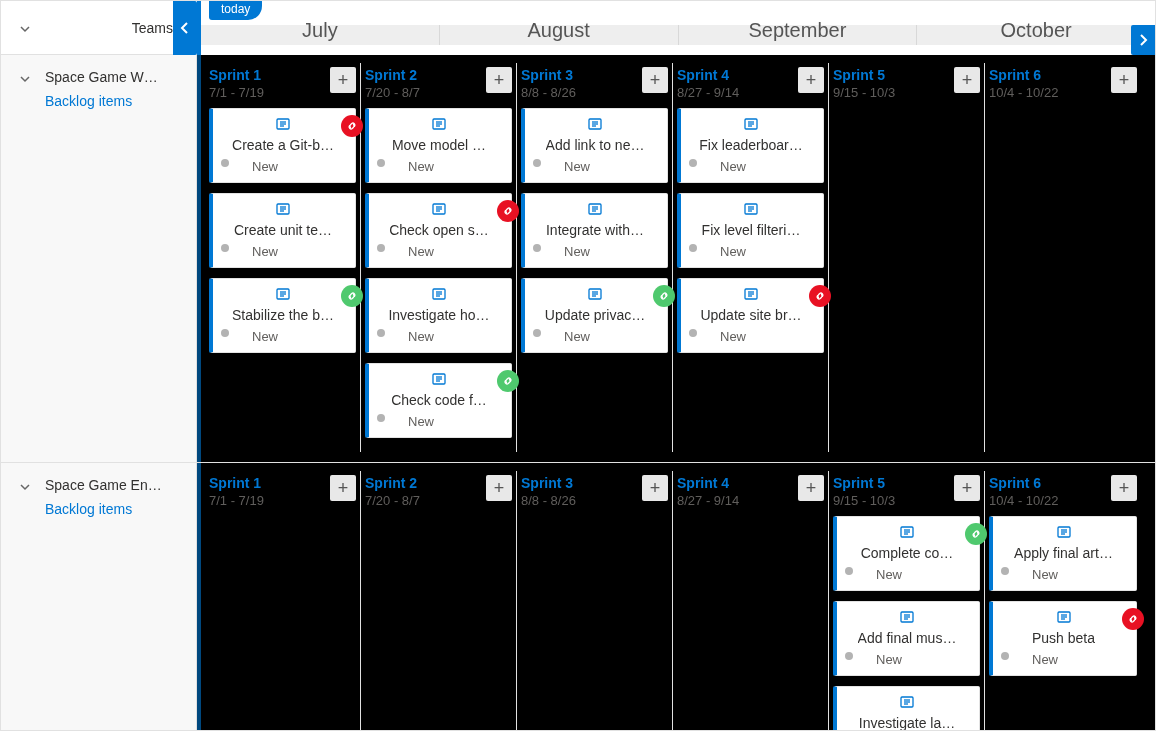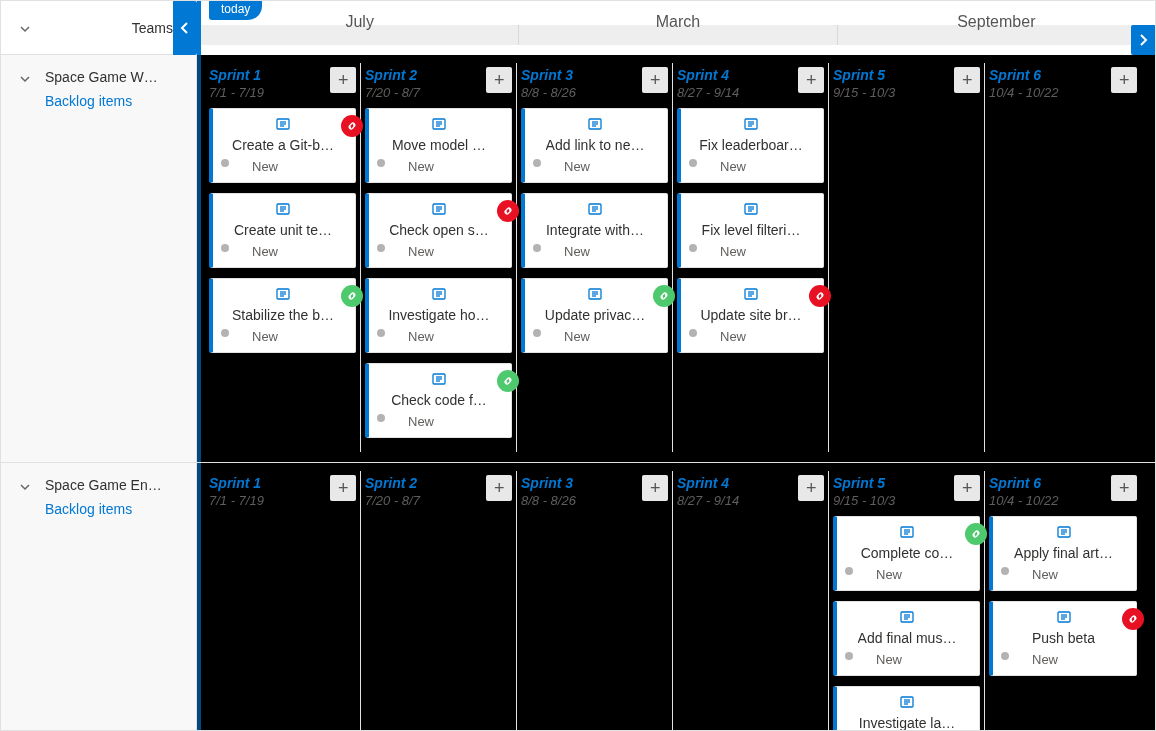--- a/index.html
+++ b/index.html
@@ -94,22 +94,22 @@
     display: flex;
     position: relative;
   }
   .month {
     flex: 1;
     background: var(--header-bg);
     border-left: 1px solid #d8d8d8;
     display: flex;
     align-items: flex-end;
     justify-content: center;
-    padding-bottom: 14px;
-    font-size: 16px;
+    padding-bottom: 3px;
+    font-size: 20px;
     color: #555;
     height: 20px;
     margin-top: 24px;
     position: relative;
   }
   .month:first-child { border-left: none; }
 
   .timeline-header .nav-btn.right {
     position: absolute;
     right: 0; top: 24px;
@@ -174,21 +174,20 @@
     padding: 4px 4px 4px 4px;
     border-right: 1px solid var(--border);
   }
   .sprint-col:last-child { border-right: none; }
 
   .sprint-head {
     display: flex;
     align-items: flex-start;
     justify-content: space-between;
     margin-bottom: 8px;
-    font-style: italic;
   }
   .sprint-title {
     color: var(--link-blue);
     font-weight: 600;
     font-size: 14px;
     cursor: pointer;
   }
   .sprint-dates {
     color: var(--muted);
     font-size: 13px;
@@ -286,22 +285,23 @@
           </svg>
       </div>
     </div>
 
     <div class="today-marker-col">
       <div class="today-pill">today</div>
     </div>
 
     <div class="months">
       <div class="month">July</div>
-      <div class="month">March</div>
+      <div class="month">August</div>
       <div class="month">September</div>
+      <div class="month">October</div>
     </div>
 
     <div class="nav-btn right">
       <svg width="10" height="14" viewBox="0 0 10 14">
           <path d="M3 2l5 5-5 5" fill="none" stroke="#fff" stroke-width="2"></path>
         </svg>
     </div>
   </div>
 
   <div class="body-scroll" id="plan-body">

